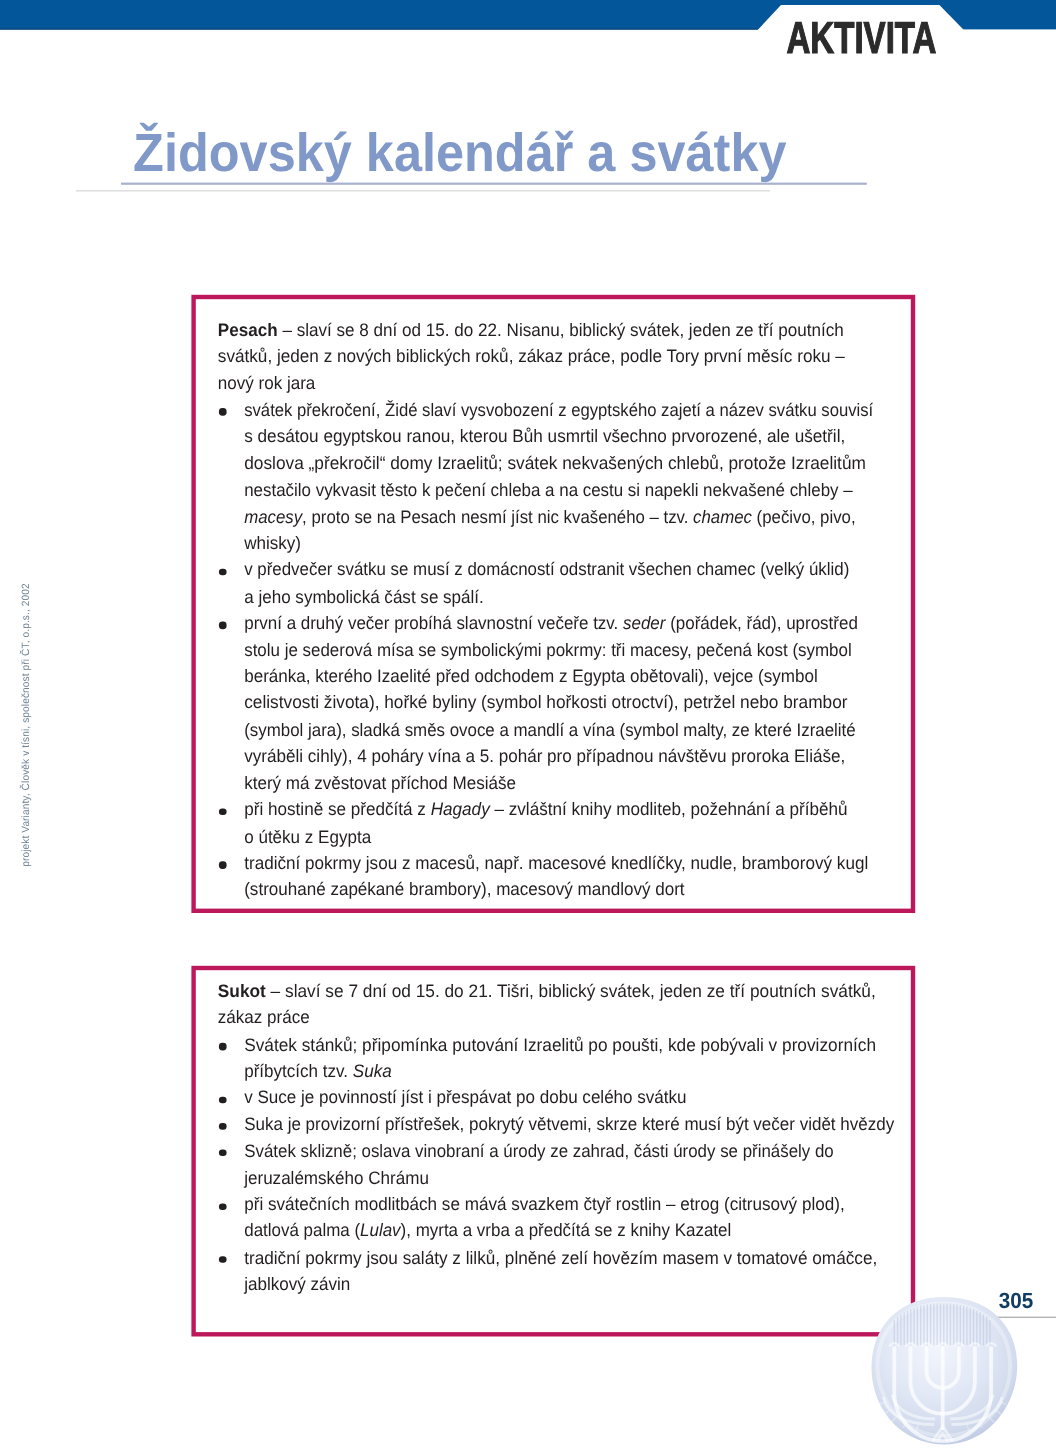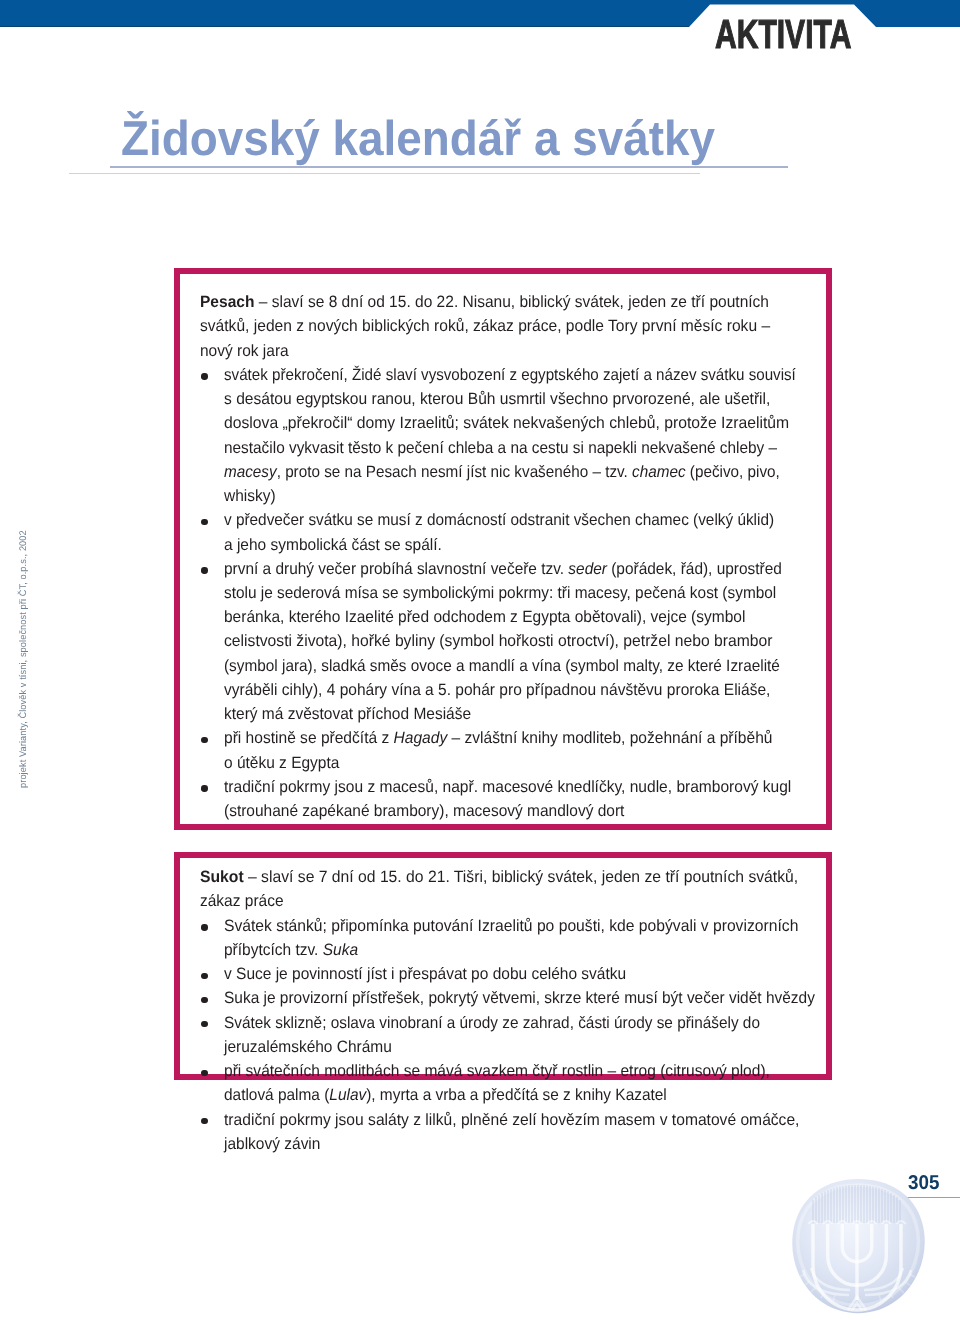--- a/index.html
+++ b/index.html
@@ -22,23 +22,23 @@
          font-weight:bold;color:#8099c8;white-space:nowrap;
          transform:scaleX(0.936);transform-origin:0 0;}
   .title-rule{position:absolute;left:110px;top:166px;width:678px;height:2px;background:#a8b1d0;}
   .title-rule-thin{position:absolute;left:69px;top:173px;width:631px;height:1px;background:#d2d2d2;}
 
   
   .credit{position:absolute;left:18.5px;top:788px;font-size:9.6px;line-height:1;color:#6f8294;
           white-space:nowrap;transform-origin:0 0;transform:rotate(-90deg) scaleX(0.96);letter-spacing:0.1px;}
 
   
-  .box{position:absolute;left:174px;width:658px;border:6px solid #be185d;box-sizing:border-box;}
+  .box{position:absolute;left:174px;width:658px;border:4px solid #be185d;box-sizing:border-box;}
   #box-pesach{top:268px;height:562px;}
-  #box-sukot{top:852px;height:228px;text-align:center;}
+  #box-sukot{top:878px;height:337px;text-align:center;}
 
   
   .ln{position:absolute;font-size:16.4px;line-height:1;color:#231f20;white-space:nowrap;
       transform-origin:0 0;}
   .ln .bd{font-weight:bold;}
   .ln .it{font-style:italic;}
   .bullet{position:absolute;width:6.3px;height:6.3px;border-radius:50%;background:#231f20;}
 
   
   .pageno{position:absolute;left:907.5px;top:1173px;font-size:20px;font-weight:bold;

